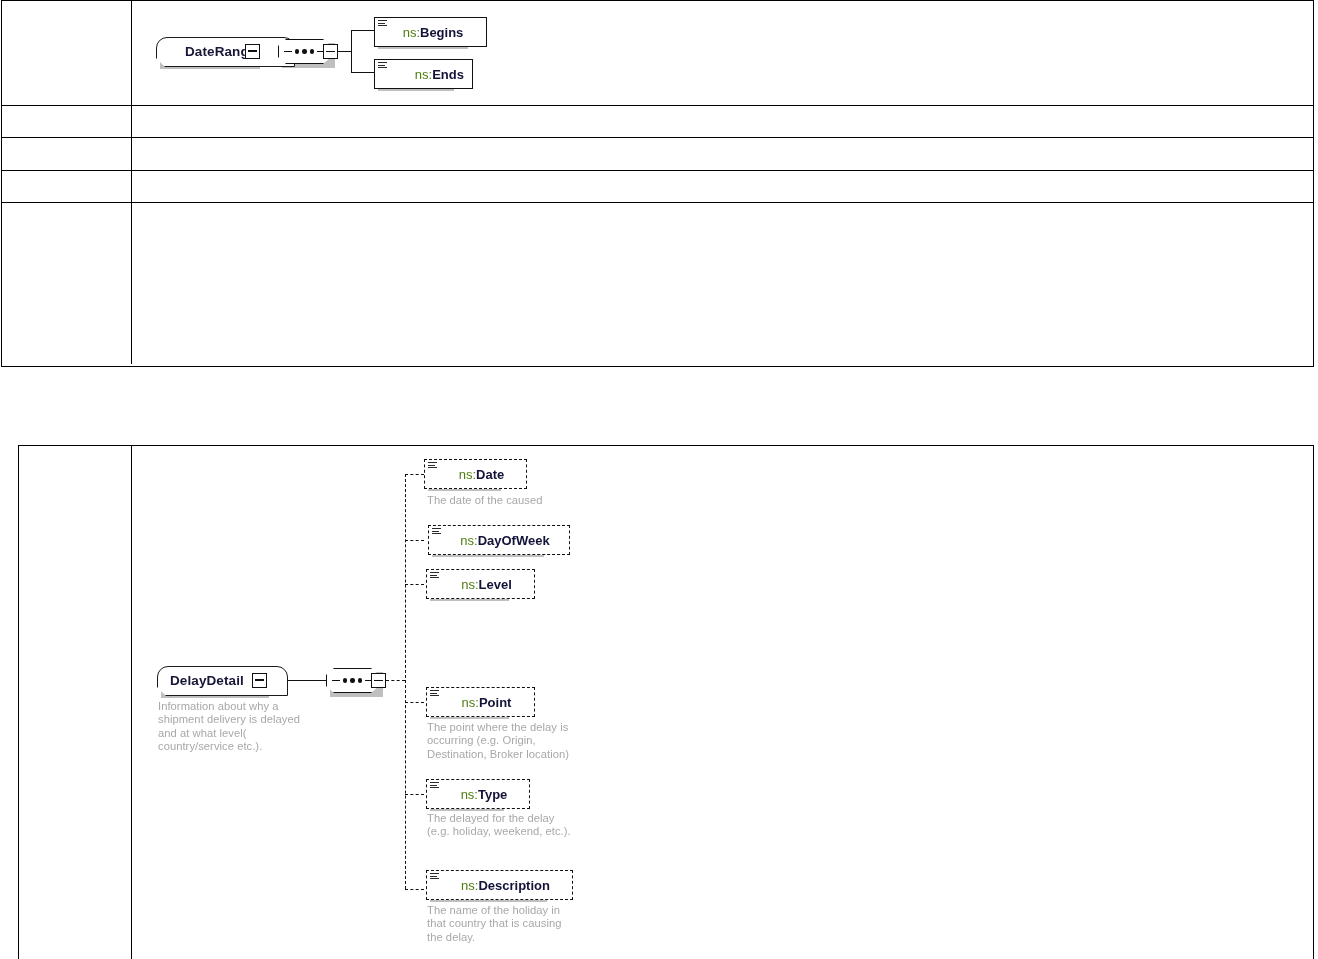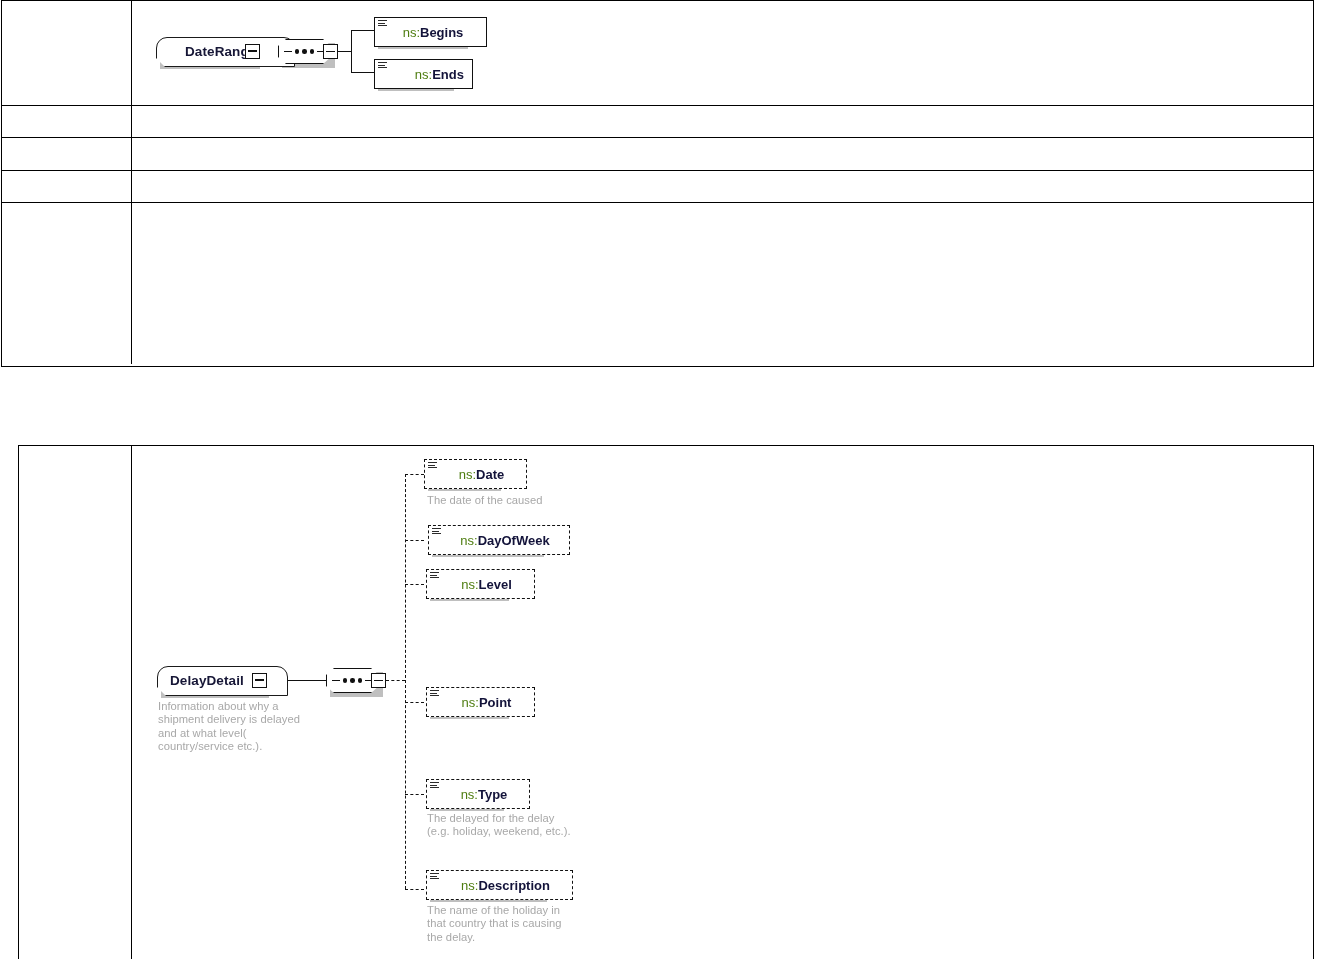--- a/index.html
+++ b/index.html
@@ -263,20 +263,21 @@
           <div class="elem-box optional" style="left:294px;top:241px;width:79px;height:28px;">
             <span class="mini-lines">
                 <i></i>
                 <i></i>
                 <i></i>
               </span>
             <span class="elem-label">
               <span class="ns">ns:</span><span class="nm">Point</span>
             </span>
           </div>
+          <div class="annot" style="left:295px;top:275px;width:152px;">The point where the delay is occurring (e.g. Origin, Destination, Broker location)</div>
 
           <div class="shadow" style="left:298px;top:337px;width:74px;height:28px;"></div>
           <div class="elem-box optional" style="left:294px;top:333px;width:74px;height:28px;">
             <span class="mini-lines">
                 <i></i>
                 <i></i>
                 <i></i>
               </span>
             <span class="elem-label">
               <span class="ns">ns:</span><span class="nm">Type</span>

